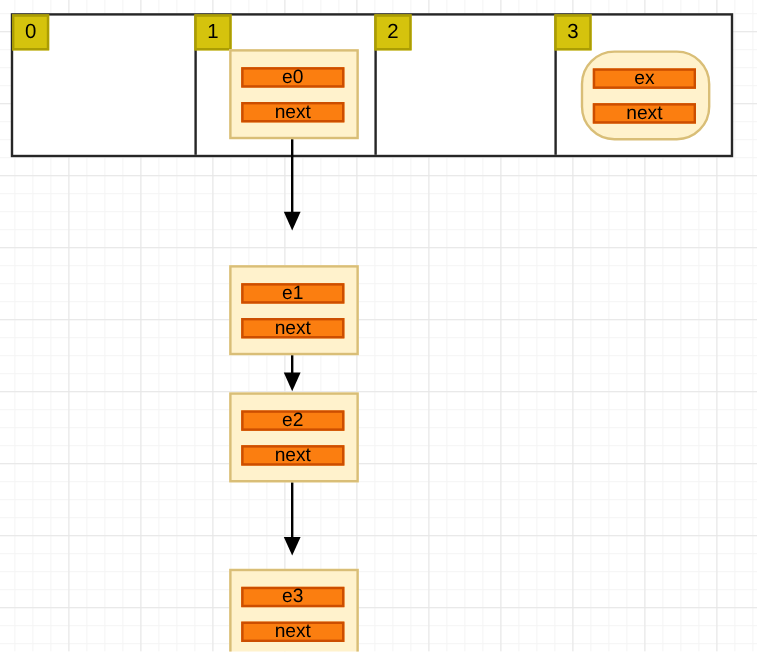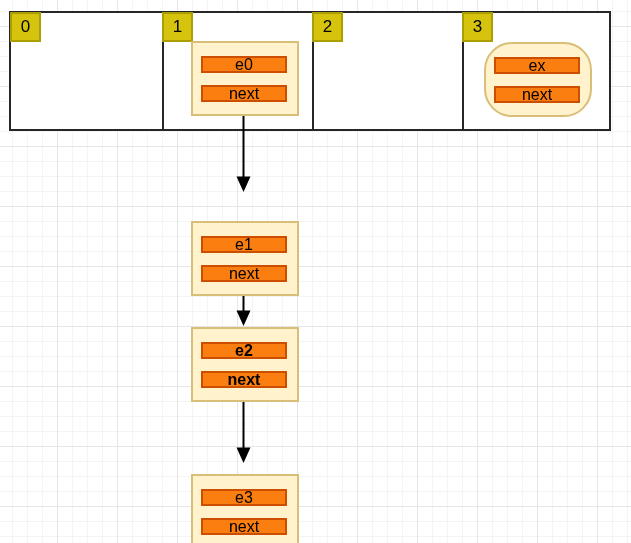--- a/index.html
+++ b/index.html
@@ -45,21 +45,21 @@
   }
   .field{
     width:86px;height:17px;box-sizing:border-box;
     background:#fb7e10;border:2px solid #cc4e00;
     font-size:16px;line-height:13px;text-align:center;color:#000;
     margin-bottom:12px;overflow:visible;white-space:nowrap;
   }
   .node.n-e0{left:191px;top:41px;}
   .node.n-ex{left:484px;top:42px;border-radius:28px;}
   .node.n-e1{left:191px;top:193px;margin-top:28px;}
-  .node.n-e2{left:191px;top:327px;font-weight:bold;}
+  .node.n-e2{left:191px;top:327px;}
   .node.n-e3{left:191px;top:474px;}
   svg.arrows{position:absolute;left:0;top:0;width:631px;height:543px;}
 </style>
 </head>
 <body>
 
 <div class="canvas">
 
   <div class="htable">
     <div class="bucket b0"></div>

